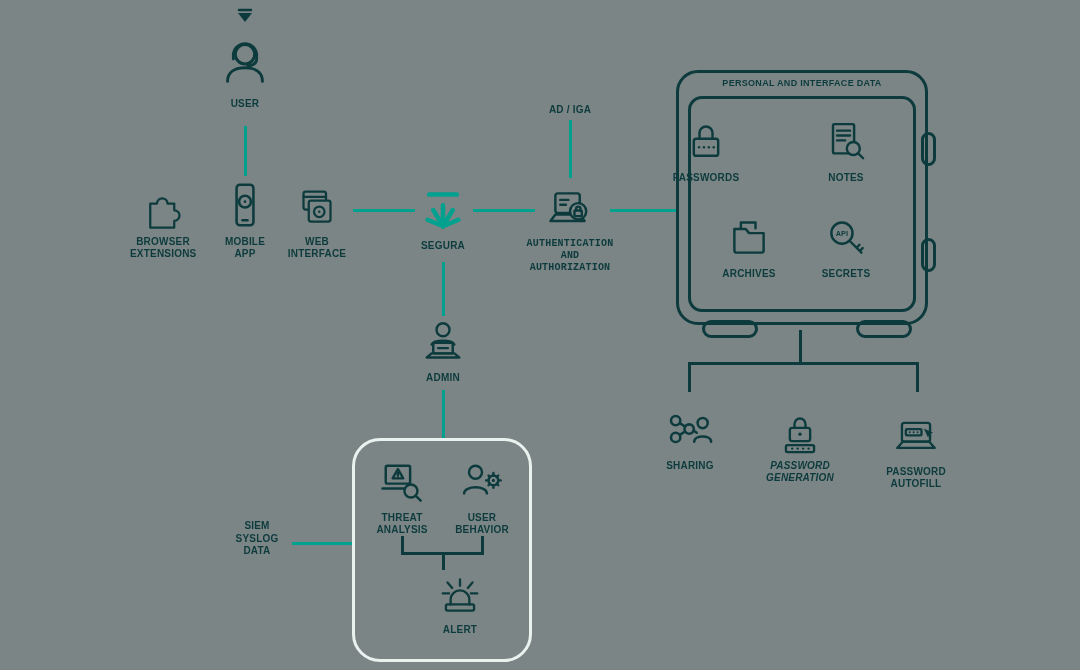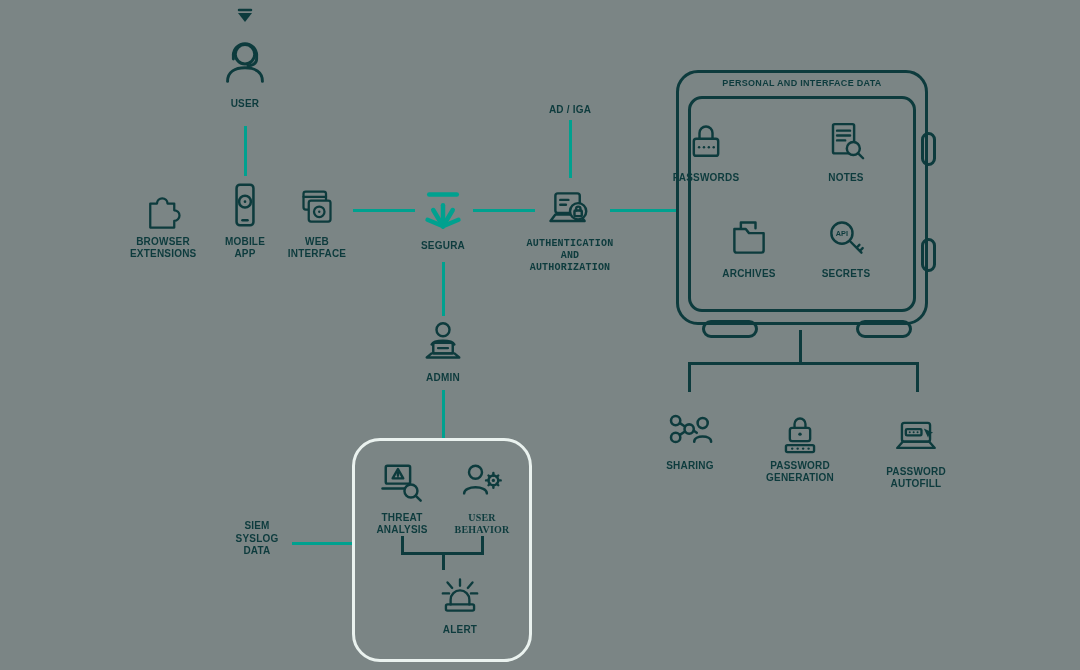--- a/index.html
+++ b/index.html
@@ -217,21 +217,21 @@
         <path d="M25 28 v-5 a7 7 0 0 1 14 0 v5"></path>
         <rect x="19" y="28" width="26" height="17" rx="3"></rect>
         <circle class="f" cx="32" cy="36" r="2.2"></circle>
         <rect x="14" y="50" width="36" height="9" rx="2"></rect>
         <circle class="f" cx="22" cy="54.5" r="1.5"></circle>
         <circle class="f" cx="29" cy="54.5" r="1.5"></circle>
         <circle class="f" cx="36" cy="54.5" r="1.5"></circle>
         <circle class="f" cx="43" cy="54.5" r="1.5"></circle>
       </svg>
     </span>
-    <div class="label" style="width:84px;">PASSWORD GENERATION</div>
+    <div class="label" style="width:84px;font-style:italic;">PASSWORD GENERATION</div>
   </div>
 
   <div class="node" style="left:916px;top:412px;">
     <span class="icon">
       <svg width="50" height="50" viewBox="0 0 64 64">
         <rect x="14" y="14" width="36" height="24" rx="3"></rect>
         <path d="M8 46 L15 38 H49 L56 46 Z"></path>
         <rect x="19" y="22" width="20" height="8" rx="1.5"></rect>
         <circle class="f" cx="24" cy="26" r="1.3"></circle>
         <circle class="f" cx="29" cy="26" r="1.3"></circle>
@@ -275,21 +275,21 @@
   <div class="node" style="left:482px;top:456px;">
     <span class="icon">
       <svg width="52" height="52" viewBox="0 0 64 64">
         <circle cx="24" cy="20" r="8"></circle>
         <path d="M10 46 c0-10 28-10 28 0"></path>
         <circle cx="46" cy="30" r="6"></circle>
         <circle class="f" cx="46" cy="30" r="2"></circle>
         <path d="M46 21 v3 M46 36 v3 M37 30 h3 M52 30 h3 M40 24 l2 2 M52 36 l-2 -2 M52 24 l-2 2 M40 36 l2 -2"></path>
       </svg>
     </span>
-    <div class="label" style="width:58px;font-family:Liberation Serif, serif;">USER BEHAVIOR</div>
+    <div class="label" style="width:58px;">USER BEHAVIOR</div>
   </div>
 
   <div class="node" style="left:460px;top:570px;">
     <span class="icon">
       <svg width="50" height="50" viewBox="0 0 64 64">
         <path d="M20 44 V38 a12 12 0 0 1 24 0 V44"></path>
         <rect x="14" y="44" width="36" height="8" rx="2"></rect>
         <path d="M32 12 V20 M16 16 L22 23 M48 16 L42 23 M10 30 H18 M54 30 H46"></path>
       </svg>
     </span>

